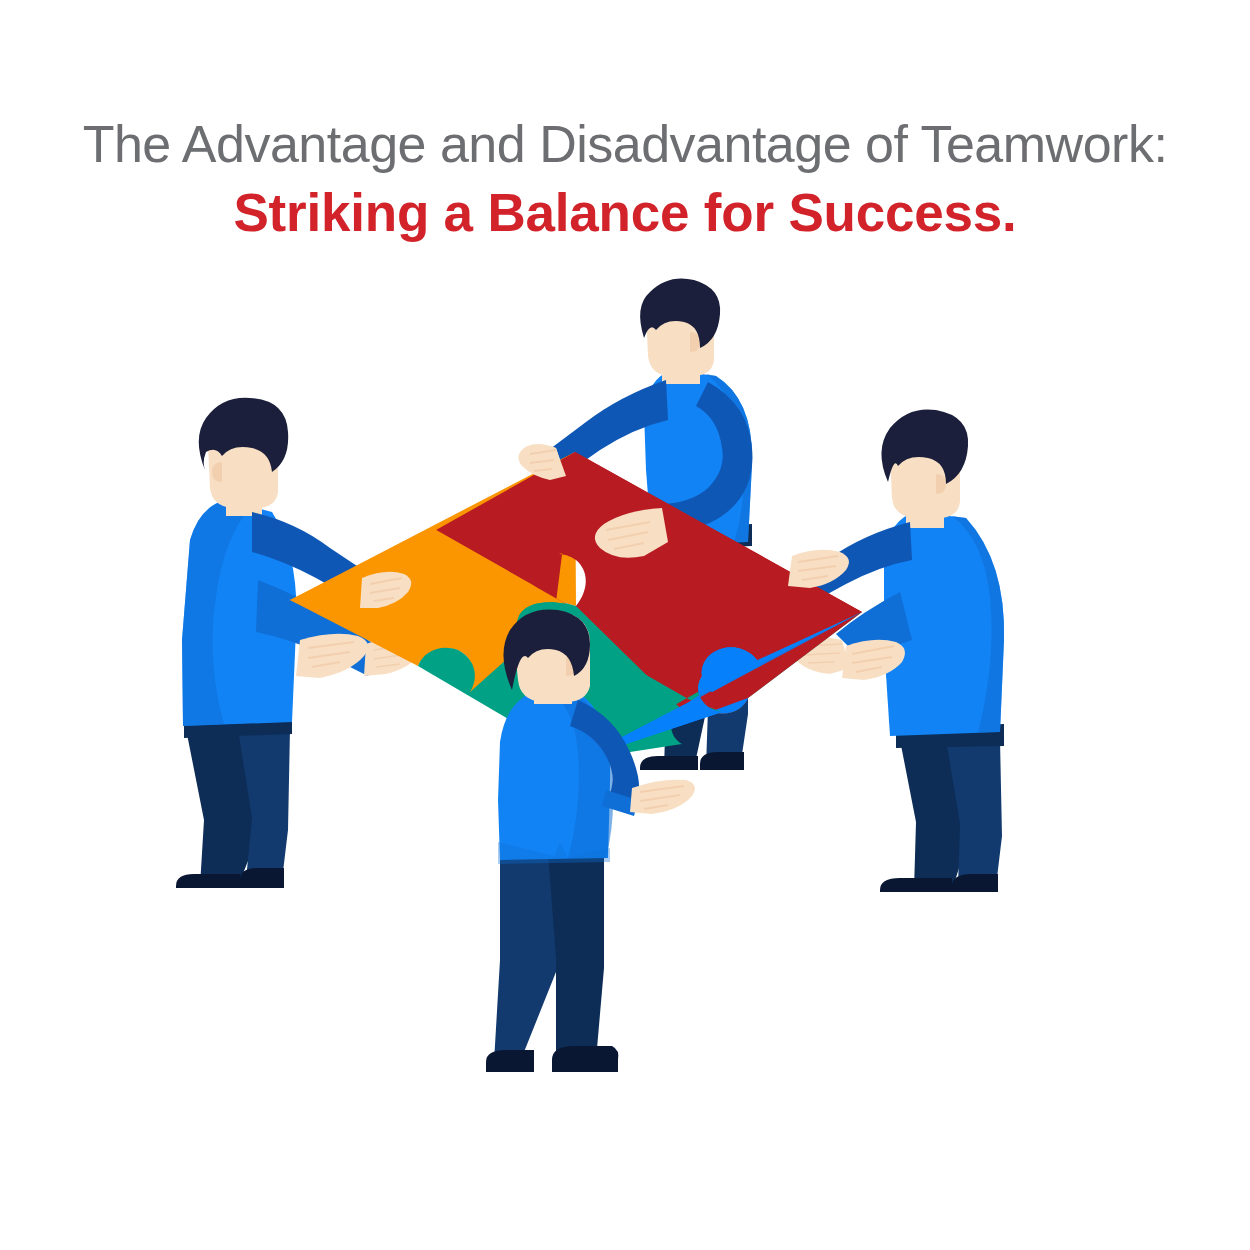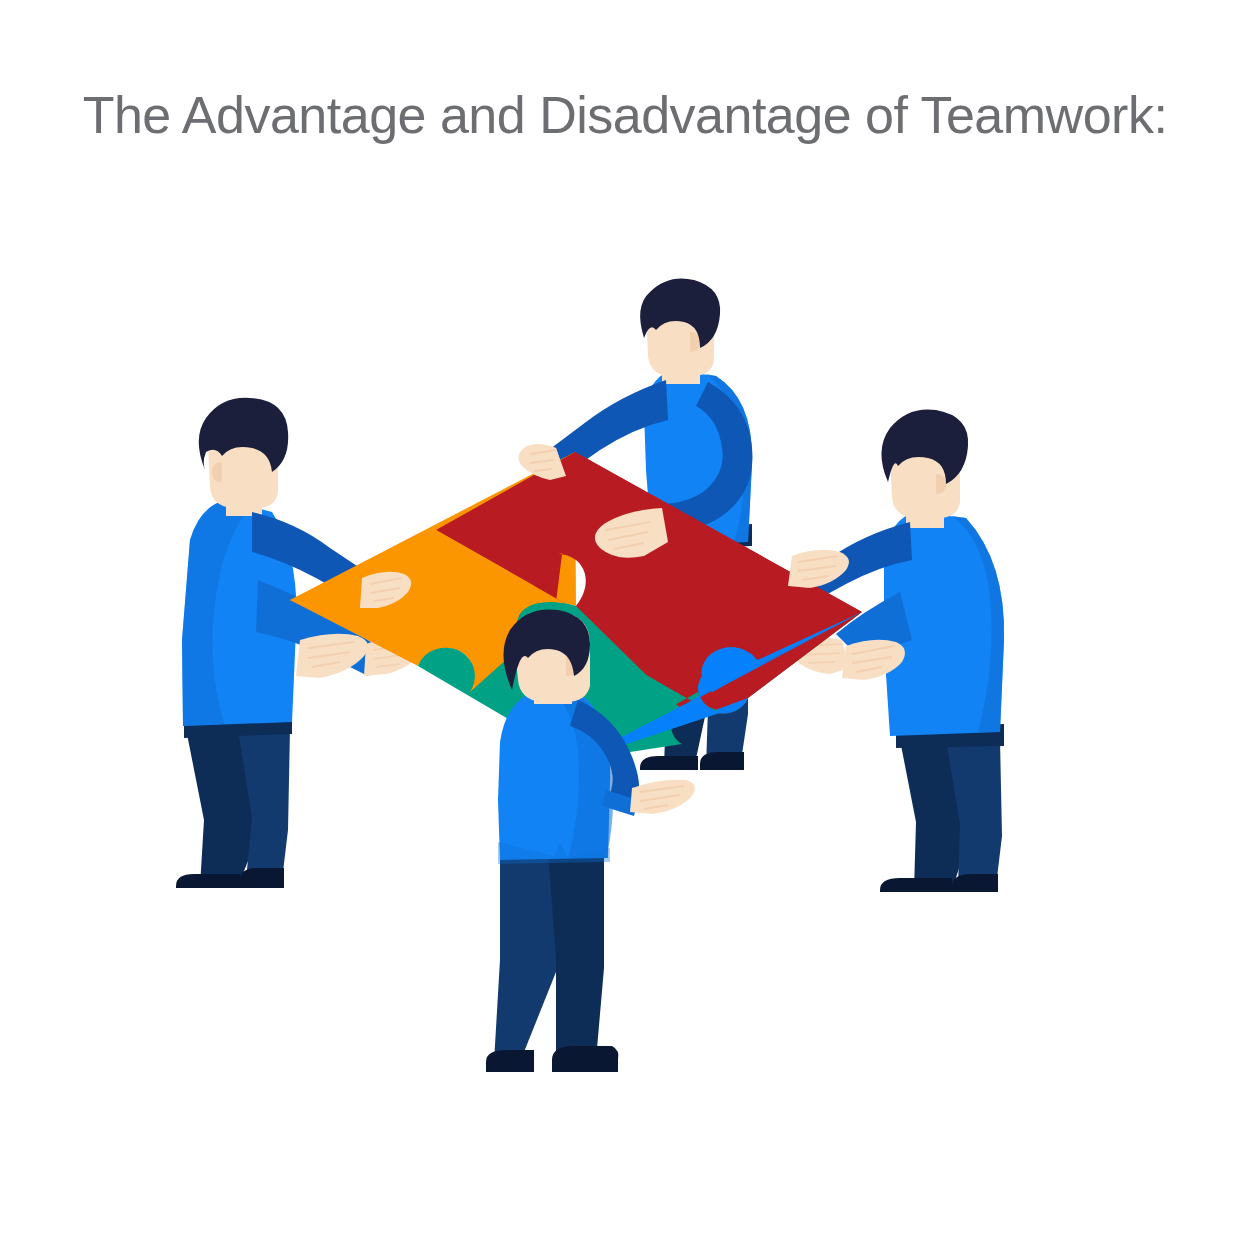--- a/index.html
+++ b/index.html
@@ -16,21 +16,21 @@
   }
   #poster {
     position: relative;
     width: 1250px;
     height: 1250px;
     background: #ffffff;
   }
   #headline {
     position: absolute;
     left: 0;
-    top: 84px;
+    top: 113px;
     width: 1250px;
     text-align: center;
     user-select: none;
   }
   .title-line-1 {
     display: block;
     font-family: "Liberation Sans", sans-serif;
     font-weight: 400;
     font-size: 52px;
     line-height: 62px;
@@ -62,20 +62,21 @@
     height: 1250px;
   }
 </style>
 </head>
 <body>
 
 <div id="poster">
 
   <div id="headline">
     <span class="title-line-1">The Advantage and Disadvantage of Teamwork:</span>
+    <span class="title-line-2">Striking a Balance for Success.</span>
   </div>
 
   <div id="scene">
     <svg viewBox="0 0 1250 1250" xmlns="http://www.w3.org/2000/svg" aria-hidden="true">
 
       <g>
 
         <path d="M186 729 L262 729 L258 836 L238 886 L200 886 L204 820 Z" fill="#0d2d57"></path>
         <path d="M238 729 L290 729 L288 830 L282 880 L246 880 L252 818 Z" fill="#123a6e"></path>
         <path d="M176 886 Q176 874 194 874 L240 874 L242 888 L176 888 Z" fill="#0a1733"></path>

